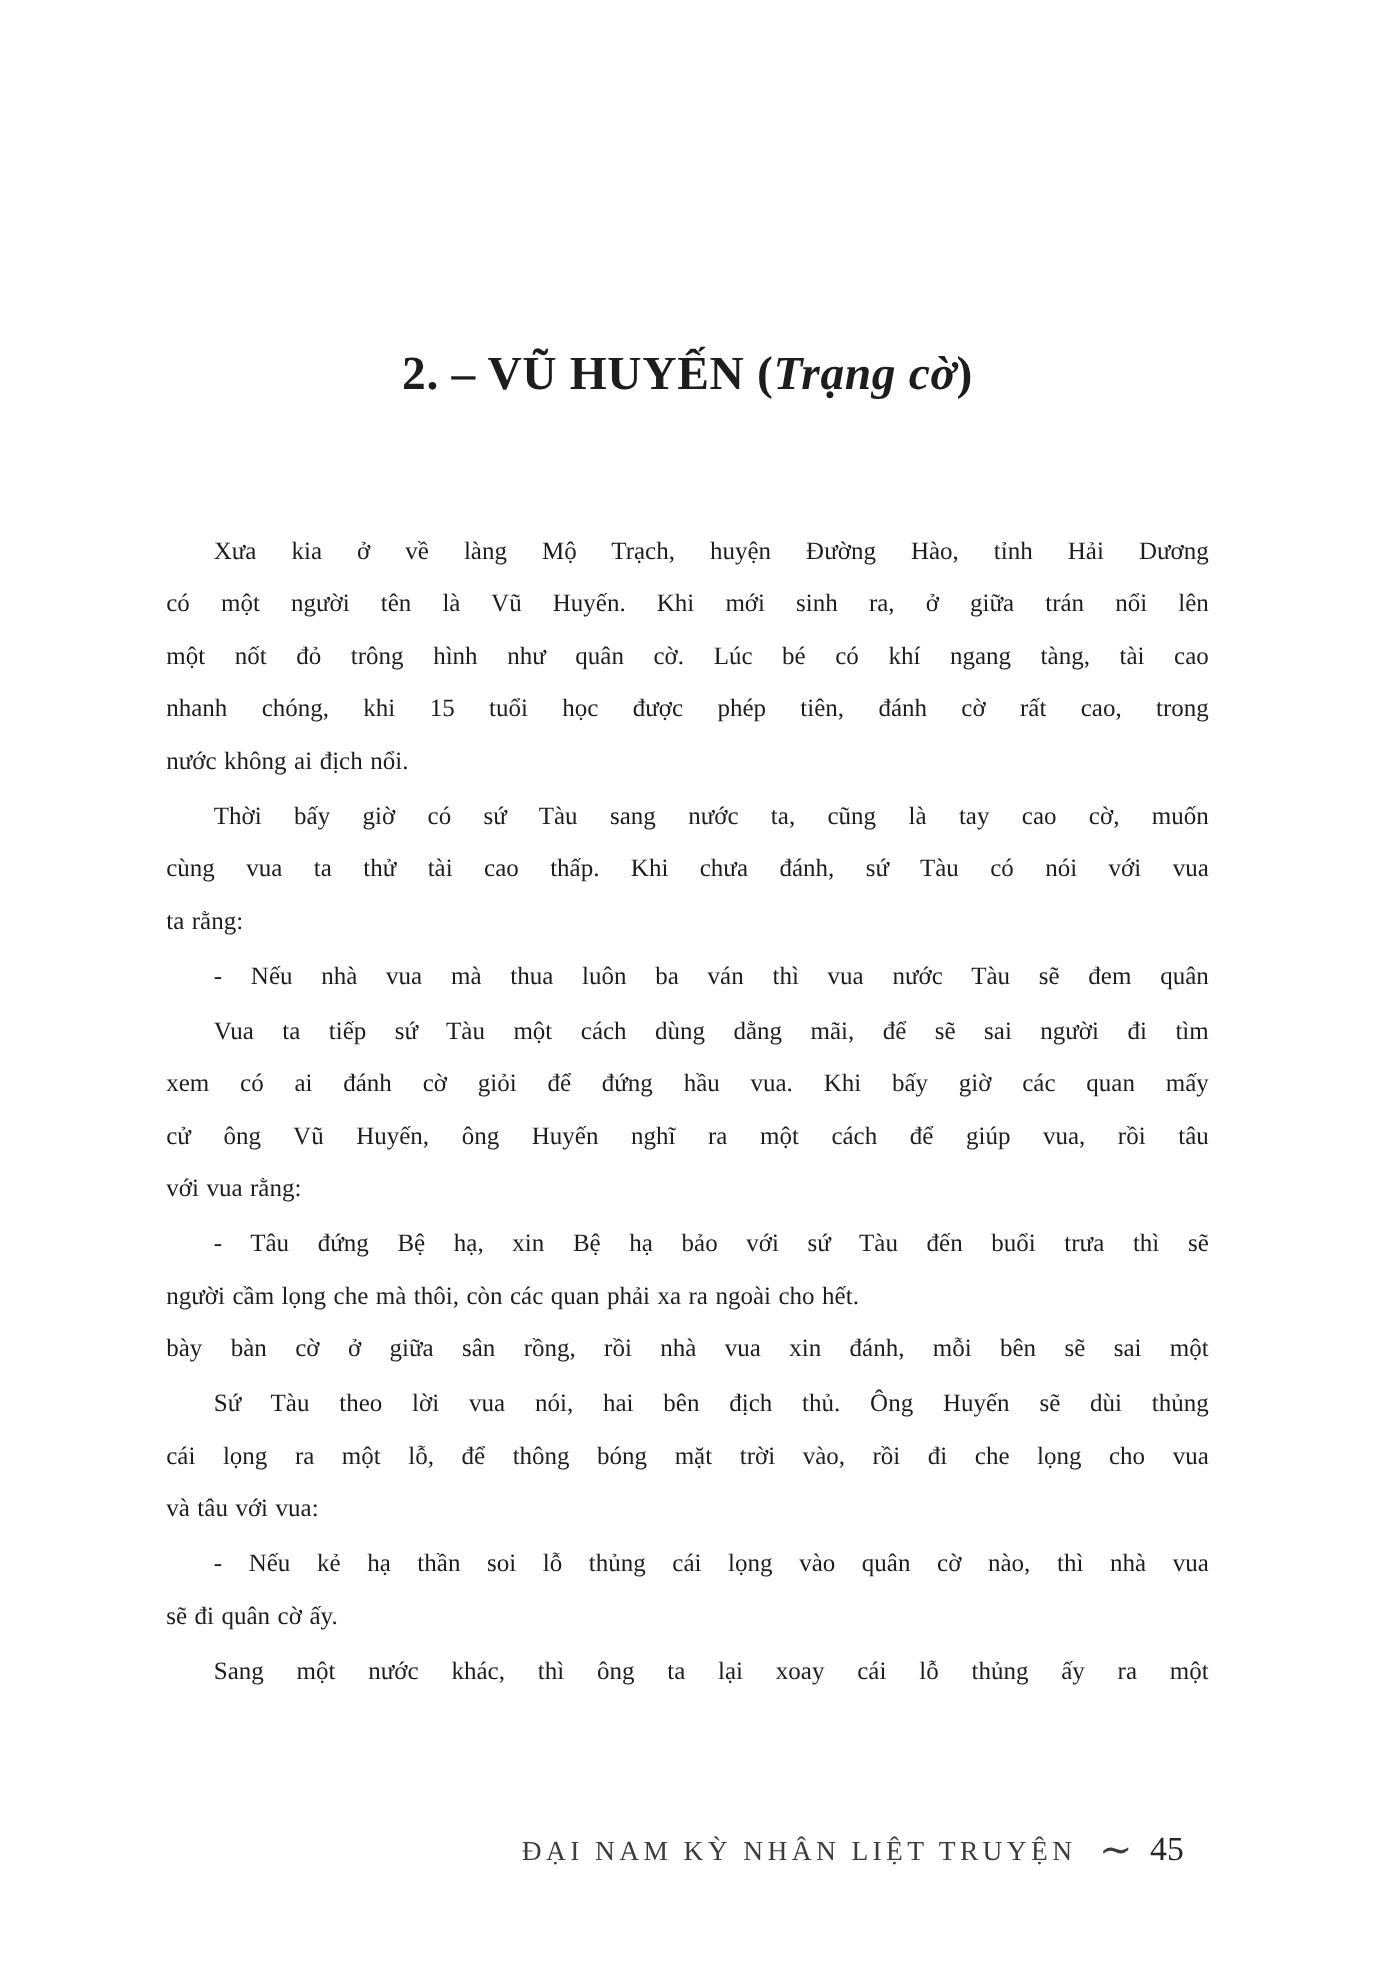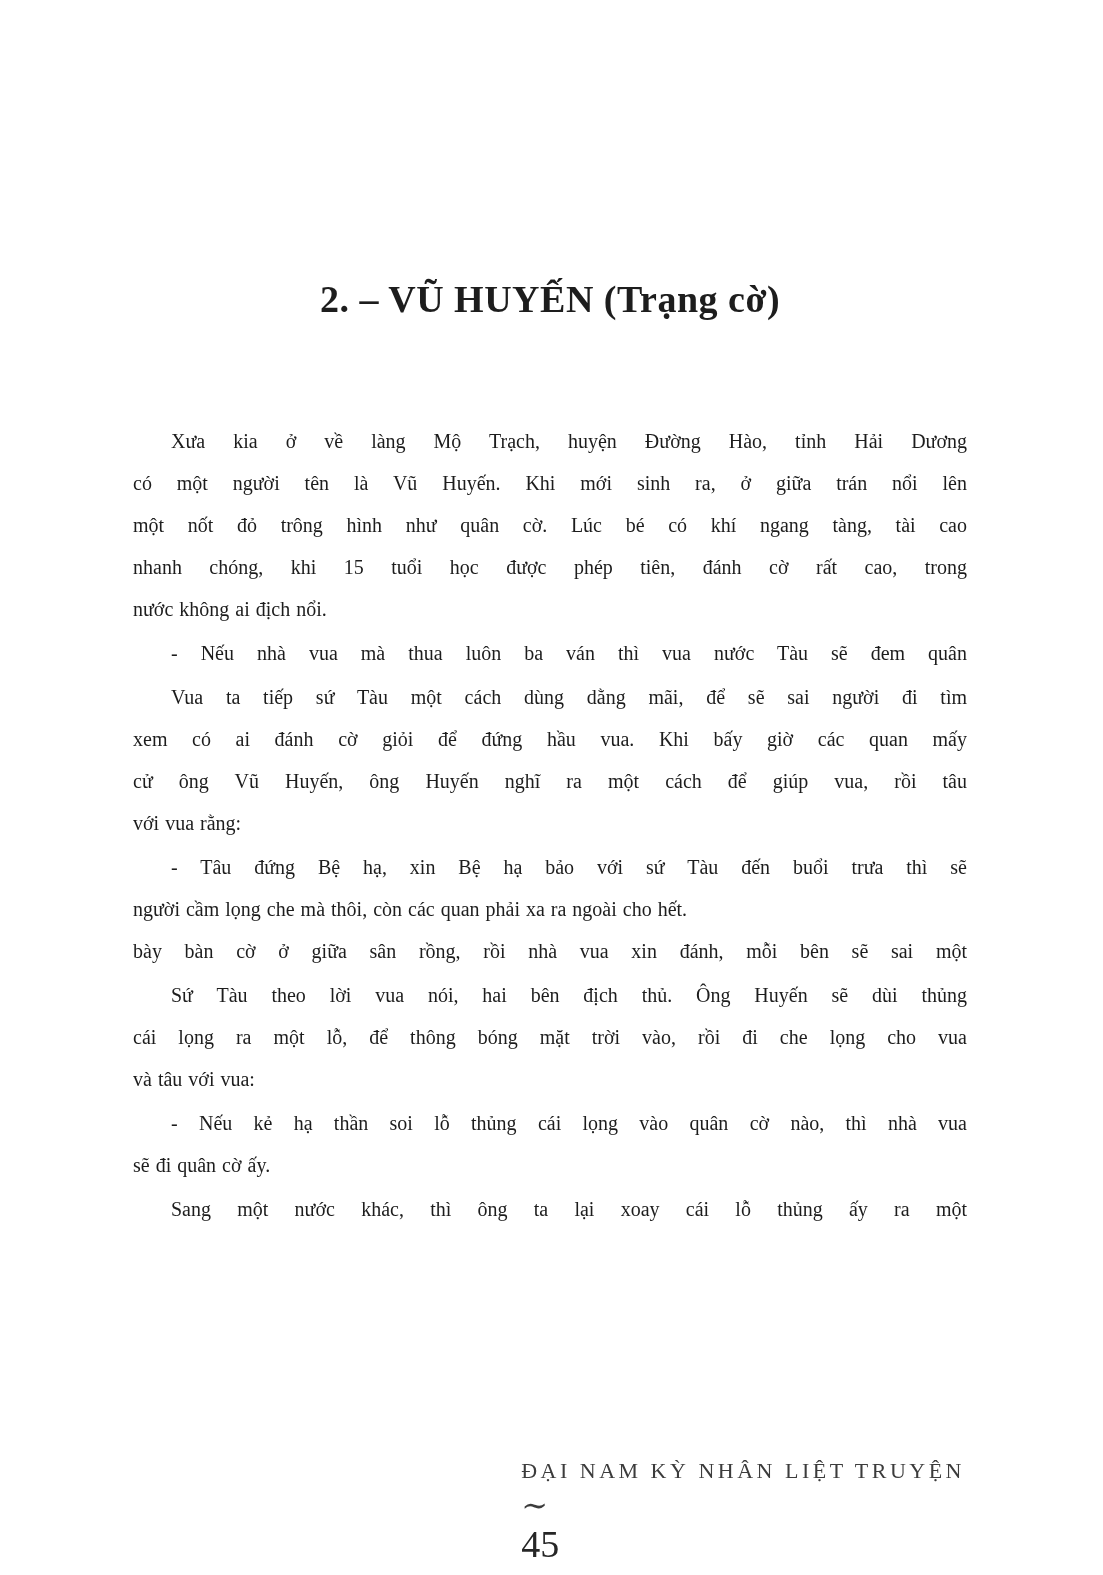--- a/index.html
+++ b/index.html
@@ -22,21 +22,21 @@
     position: absolute;
     top: 252px;
     left: 133px;
     width: 834px;
     text-align: center;
     font-size: 38px;
     font-weight: bold;
     letter-spacing: 0.5px;
     white-space: nowrap;
   }
-  .chapter-title .em { }
+  .chapter-title .em { font-style: italic; }
   .body-text {
     position: absolute;
     top: 420px;
     left: 133px;
     width: 834px;
     font-size: 20px;
   }
   .paragraph { margin: 0 0 2px 0; }
   .line {
     height: 42px;
@@ -52,49 +52,53 @@
   }
   .line.indent { padding-left: 38px; }
   .page-footer {
     position: absolute;
     top: 1458px;
     right: 156px;
     display: flex;
     align-items: baseline;
     white-space: nowrap;
     color: var(--footer-color);
-    flex-direction: column;
   }
   .book-title {
     font-size: 22px;
     letter-spacing: 3.5px;
   }
   .tilde-separator {
     font-size: 32px;
     margin: 0 14px 0 18px;
     position: relative;
     top: 2px;
   }
   .page-number {
-    font-size: 38px;
+    font-size: 27px;
     color: #262626;
   }
 </style>
 </head>
 <body>
 
 <h1 class="chapter-title"><span>2. – VŨ HUYẾN (</span><span class="em">Trạng cờ</span><span>)</span></h1>
 
 <div class="body-text">
     <div class="paragraph">
       <div class="line indent">Xưa kia ở về làng Mộ Trạch, huyện Đường Hào, tỉnh Hải Dương</div>
       <div class="line">có một người tên là Vũ Huyến. Khi mới sinh ra, ở giữa trán nổi lên</div>
       <div class="line">một nốt đỏ trông hình như quân cờ. Lúc bé có khí ngang tàng, tài cao</div>
       <div class="line">nhanh chóng, khi 15 tuổi học được phép tiên, đánh cờ rất cao, trong</div>
       <div class="line no-stretch">nước không ai địch nổi.</div>
+    </div>
+    <div class="paragraph">
+      <div class="line indent">Thời bấy giờ có sứ Tàu sang nước ta, cũng là tay cao cờ, muốn</div>
+      <div class="line">cùng vua ta thử tài cao thấp. Khi chưa đánh, sứ Tàu có nói với vua</div>
+      <div class="line no-stretch">ta rằng:</div>
     </div>
     <div class="paragraph">
       <div class="line indent">- Nếu nhà vua mà thua luôn ba ván thì vua nước Tàu sẽ đem quân</div>
     </div>
     <div class="paragraph">
       <div class="line indent">Vua ta tiếp sứ Tàu một cách dùng dằng mãi, để sẽ sai người đi tìm</div>
       <div class="line">xem có ai đánh cờ giỏi để đứng hầu vua. Khi bấy giờ các quan mấy</div>
       <div class="line">cử ông Vũ Huyến, ông Huyến nghĩ ra một cách để giúp vua, rồi tâu</div>
       <div class="line no-stretch">với vua rằng:</div>
     </div>

